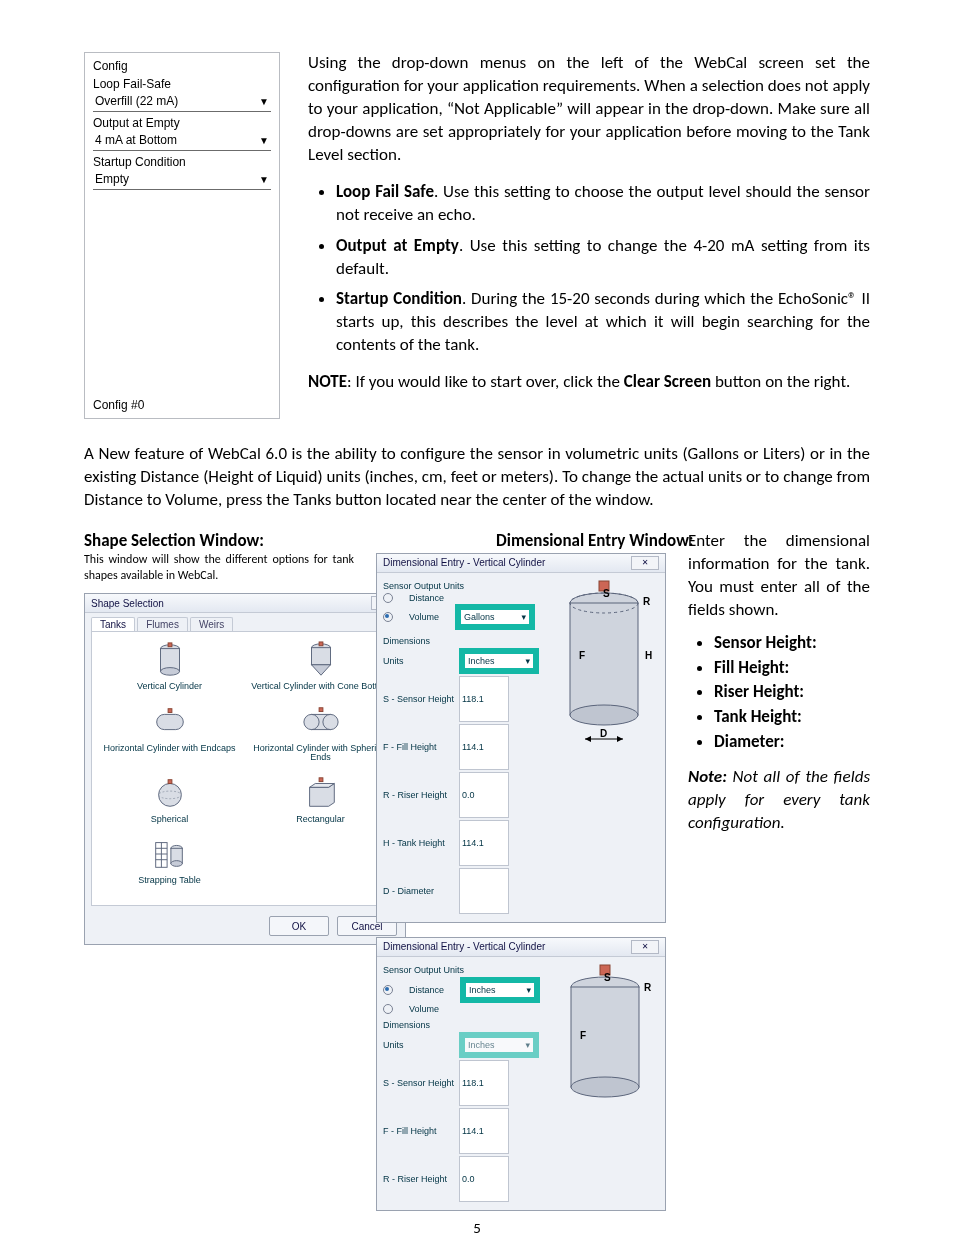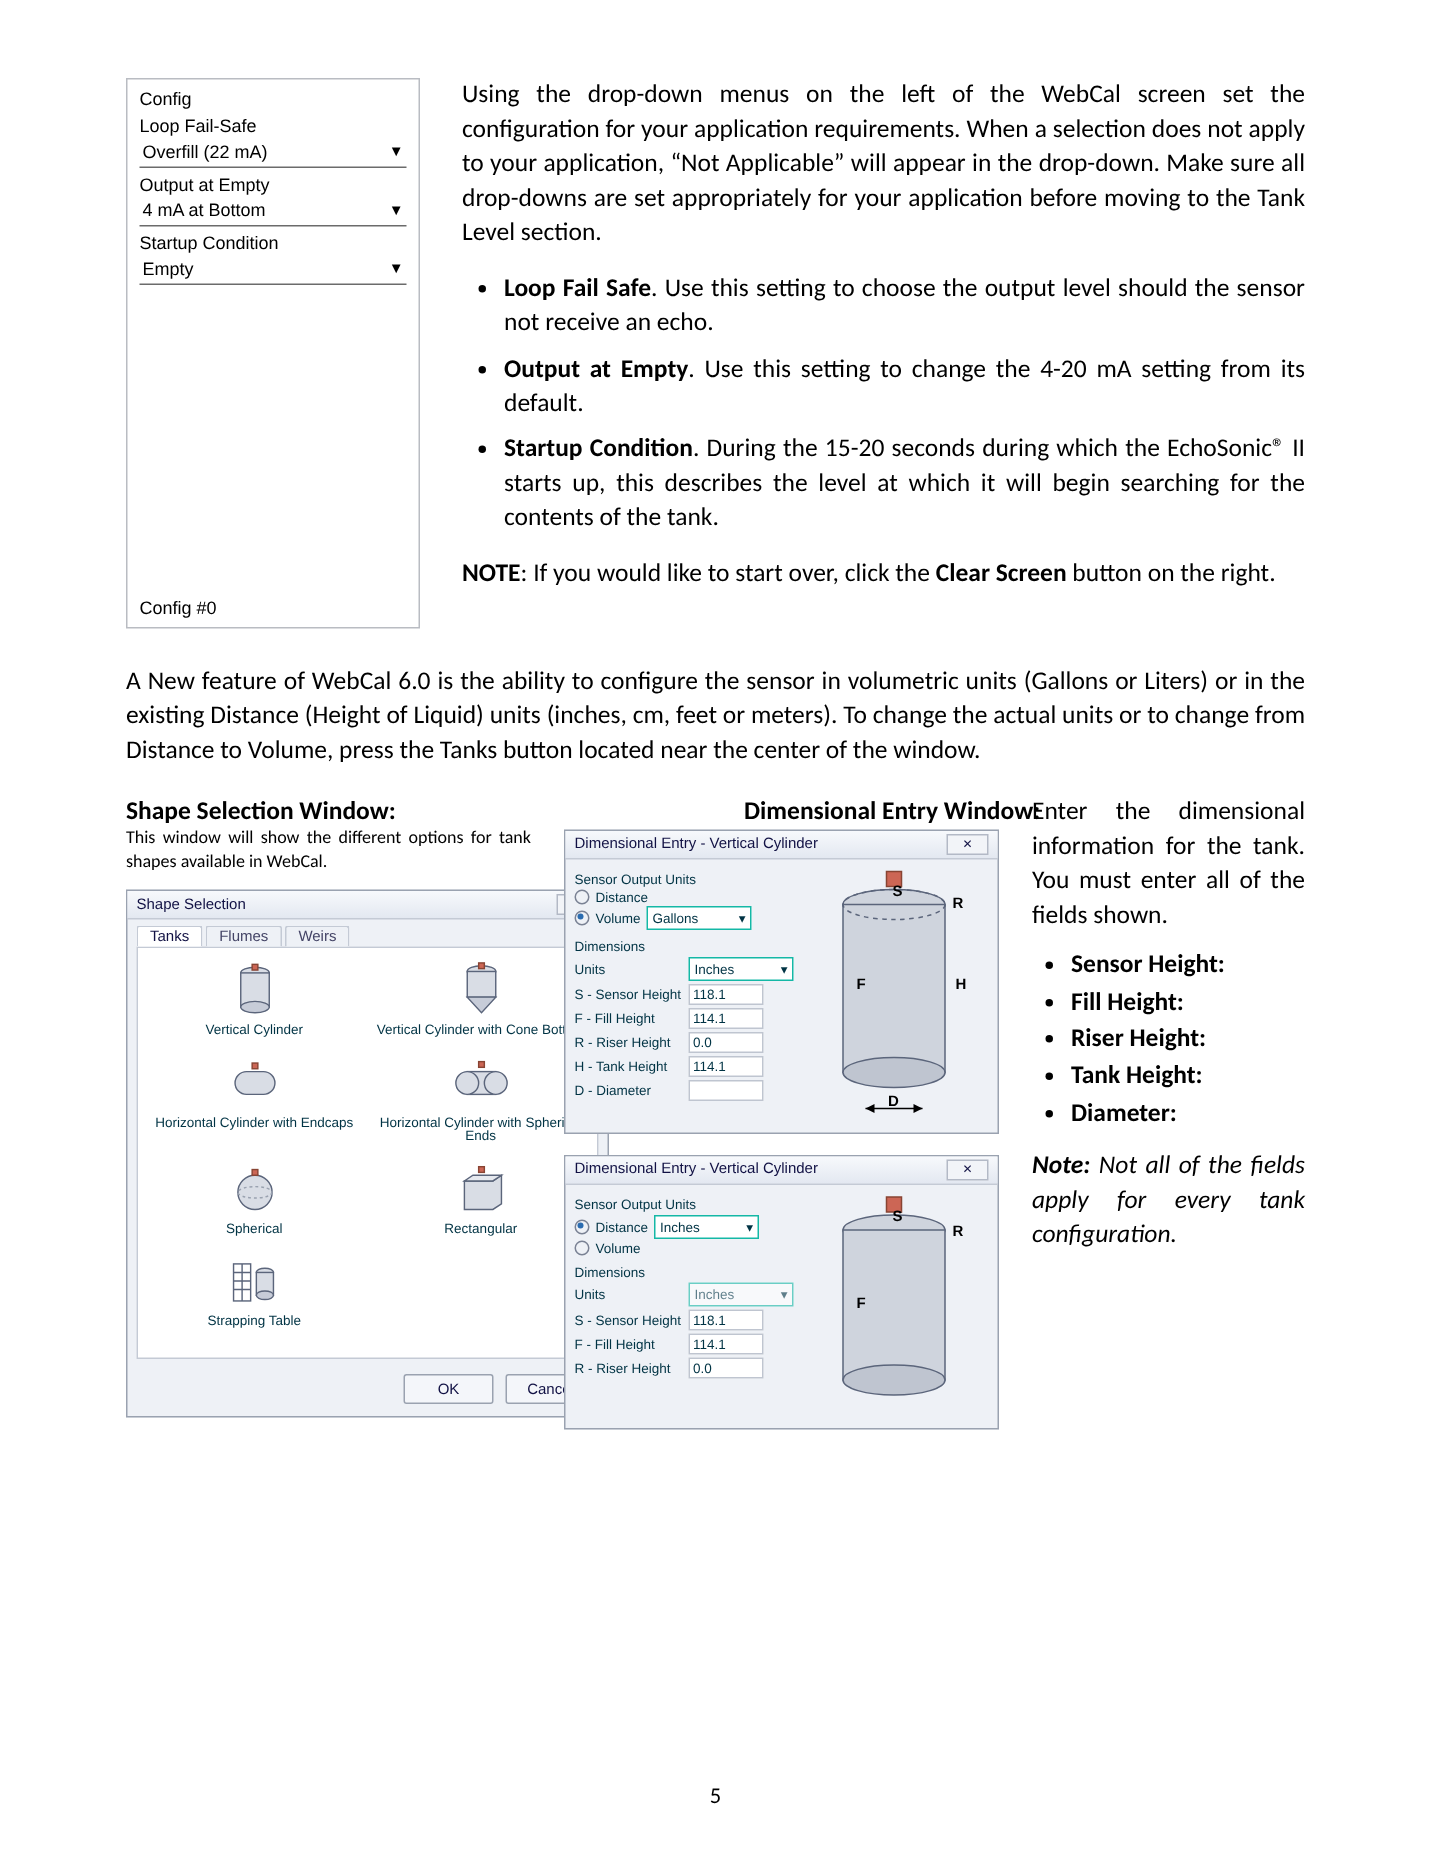--- a/index.html
+++ b/index.html
@@ -89,28 +89,28 @@
   .shape-ico svg{width:40px;height:38px}
   .btn-row{display:flex;gap:8px;justify-content:flex-end;padding:4px 8px 8px 0}
   .btn{width:58px;height:18px;border:1px solid #9aa2b0;background:#f4f6fa;border-radius:2px;
     display:flex;align-items:center;justify-content:center;font-size:10px}
 
   
   .dim-win{width:290px;margin-bottom:14px}
   .dim-body{display:flex;gap:6px;padding:6px}
   .dim-form{flex:0 0 140px;font-size:9px;color:#034}
   .dim-group-title{font-size:9px;color:#034;margin:2px 0}
-  .radio-row{display:flex;align-items:center;gap:4px;margin:1px 0}
+  .radio-row{display:flex;align-items:center;gap:16px;margin:1px 0}
   .radio{width:8px;height:8px;border:1px solid #7a8294;border-radius:50%}
   .radio.sel::after{content:"";display:block;width:4px;height:4px;margin:1px;border-radius:50%;background:#2b6cb0}
   .dd{display:inline-flex;align-items:center;justify-content:space-between;
-      border:1px solid #14b8a6;background:#fff;height:14px;width:62px;padding:0 3px;font-size:9px}
+      border:6px solid #14b8a6;background:#fff;height:14px;width:62px;padding:0 3px;font-size:9px}
   .field-row{display:flex;align-items:center;gap:4px;margin:2px 0}
   .field-label{width:72px;}
-  .field-box{border:1px solid #bfc5d0;background:#fff;height:12px;width:44px;padding:0 2px;font-size:9px;display:flex;align-items:center}
+  .field-box{border:1px solid #bfc5d0;background:#fff;height:12px;width:44px;padding:16px 2px;font-size:9px;display:flex;align-items:center}
   .tank-svg{flex:1;display:flex;align-items:flex-start;justify-content:center}
   .tank-svg svg{width:120px}
 
   
   .page-no{position:absolute;bottom:28px;left:0;width:954px;text-align:center;font-size:15px}
 </style>
 </head>
 <body>
 
 <div class="row">

